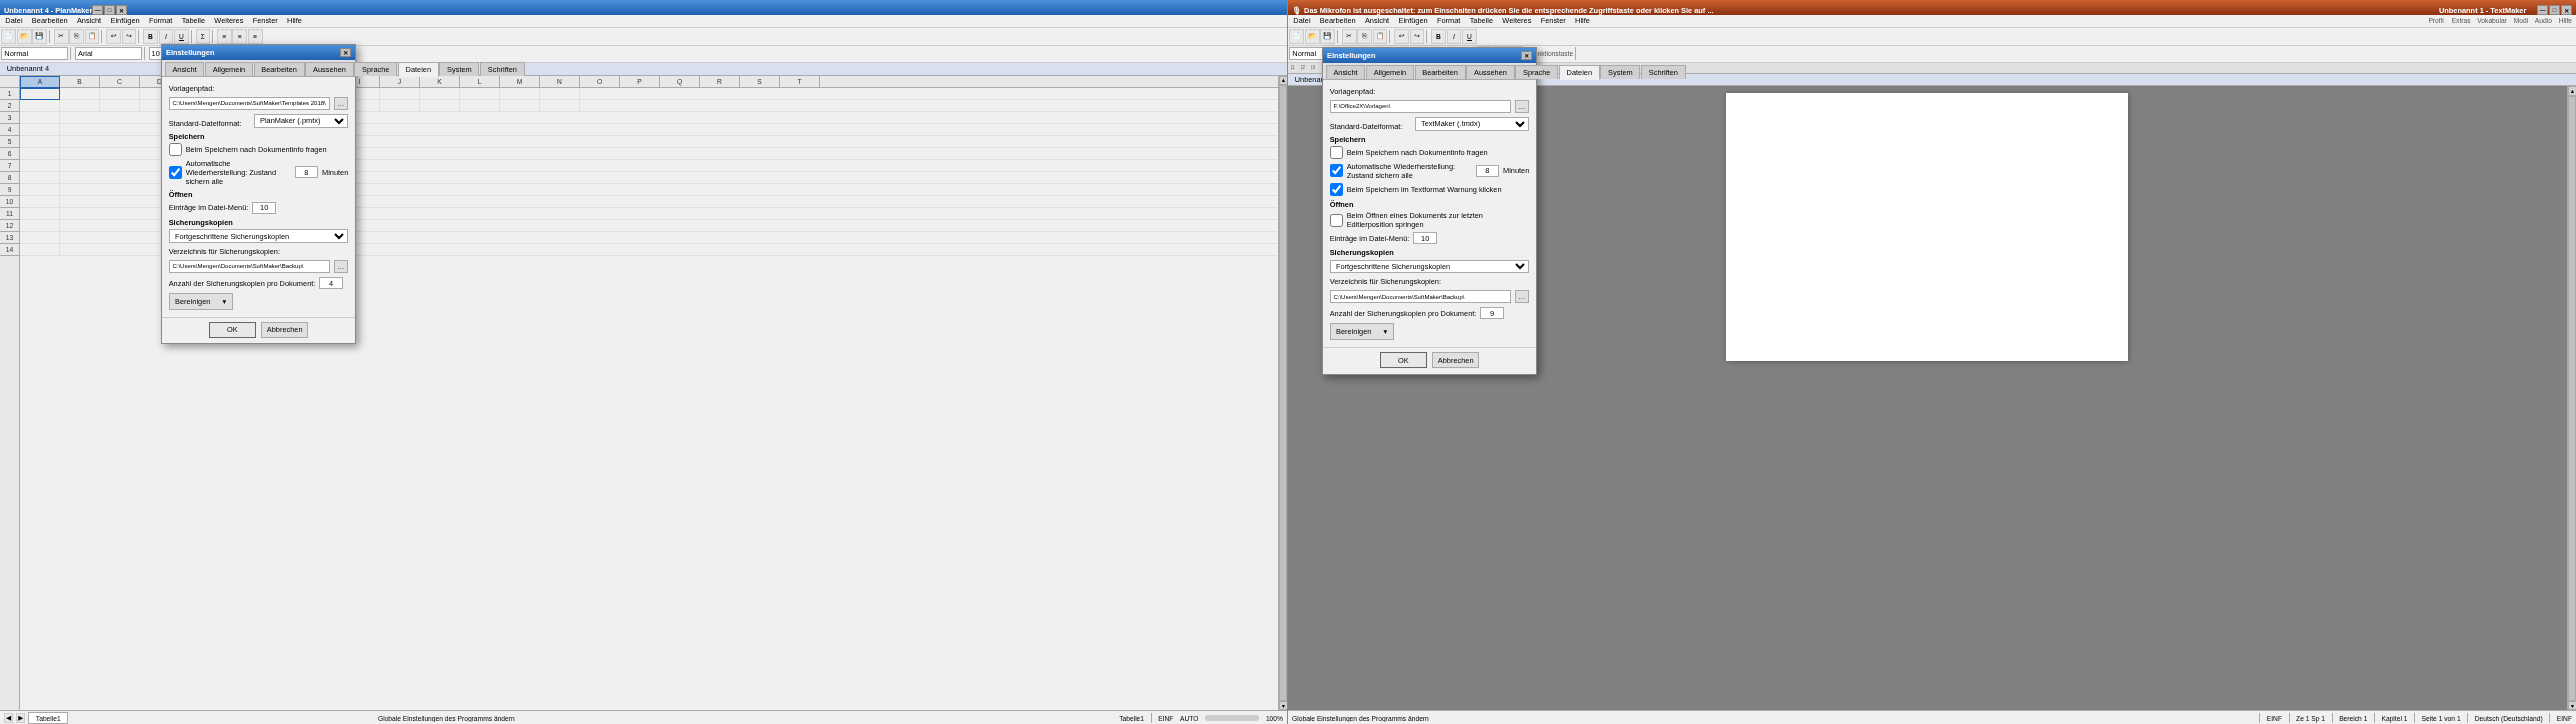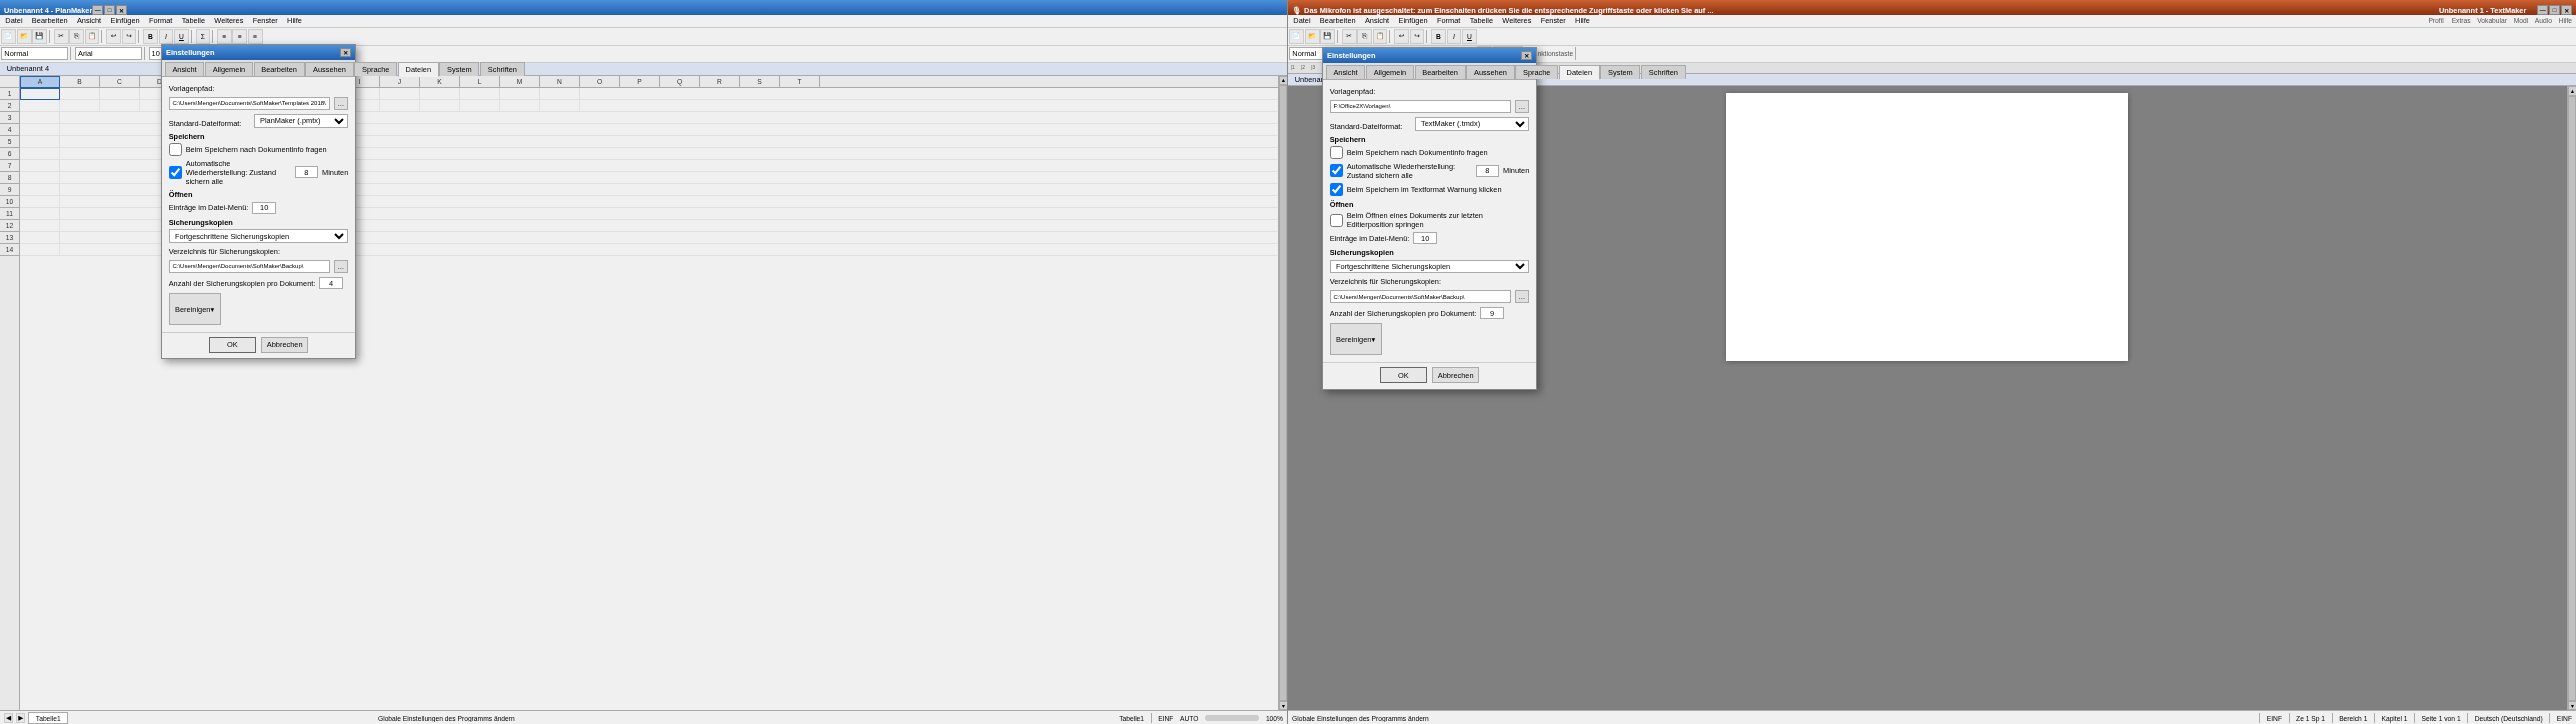--- a/index.html
+++ b/index.html
@@ -358,22 +358,22 @@
       align-items: center;
       justify-content: center;
     }
     .dialog-btn.primary {
       background: #e8e8e8;
       border-color: #666;
     }
     .bereinigen-btn {
       display: flex;
       align-items: center;
-      gap: 0;
-      height: 32px;
+      gap: 12px;
+      height: 17px;
       padding: 0 5.4px;
       background: #e0e0e0;
       border: 0.7px solid #aaa;
       font-size: 7.4px;
       cursor: pointer;
     }
 
     
     .app-right .title-bar {
       background: linear-gradient(to bottom, #c05020, #804010);

